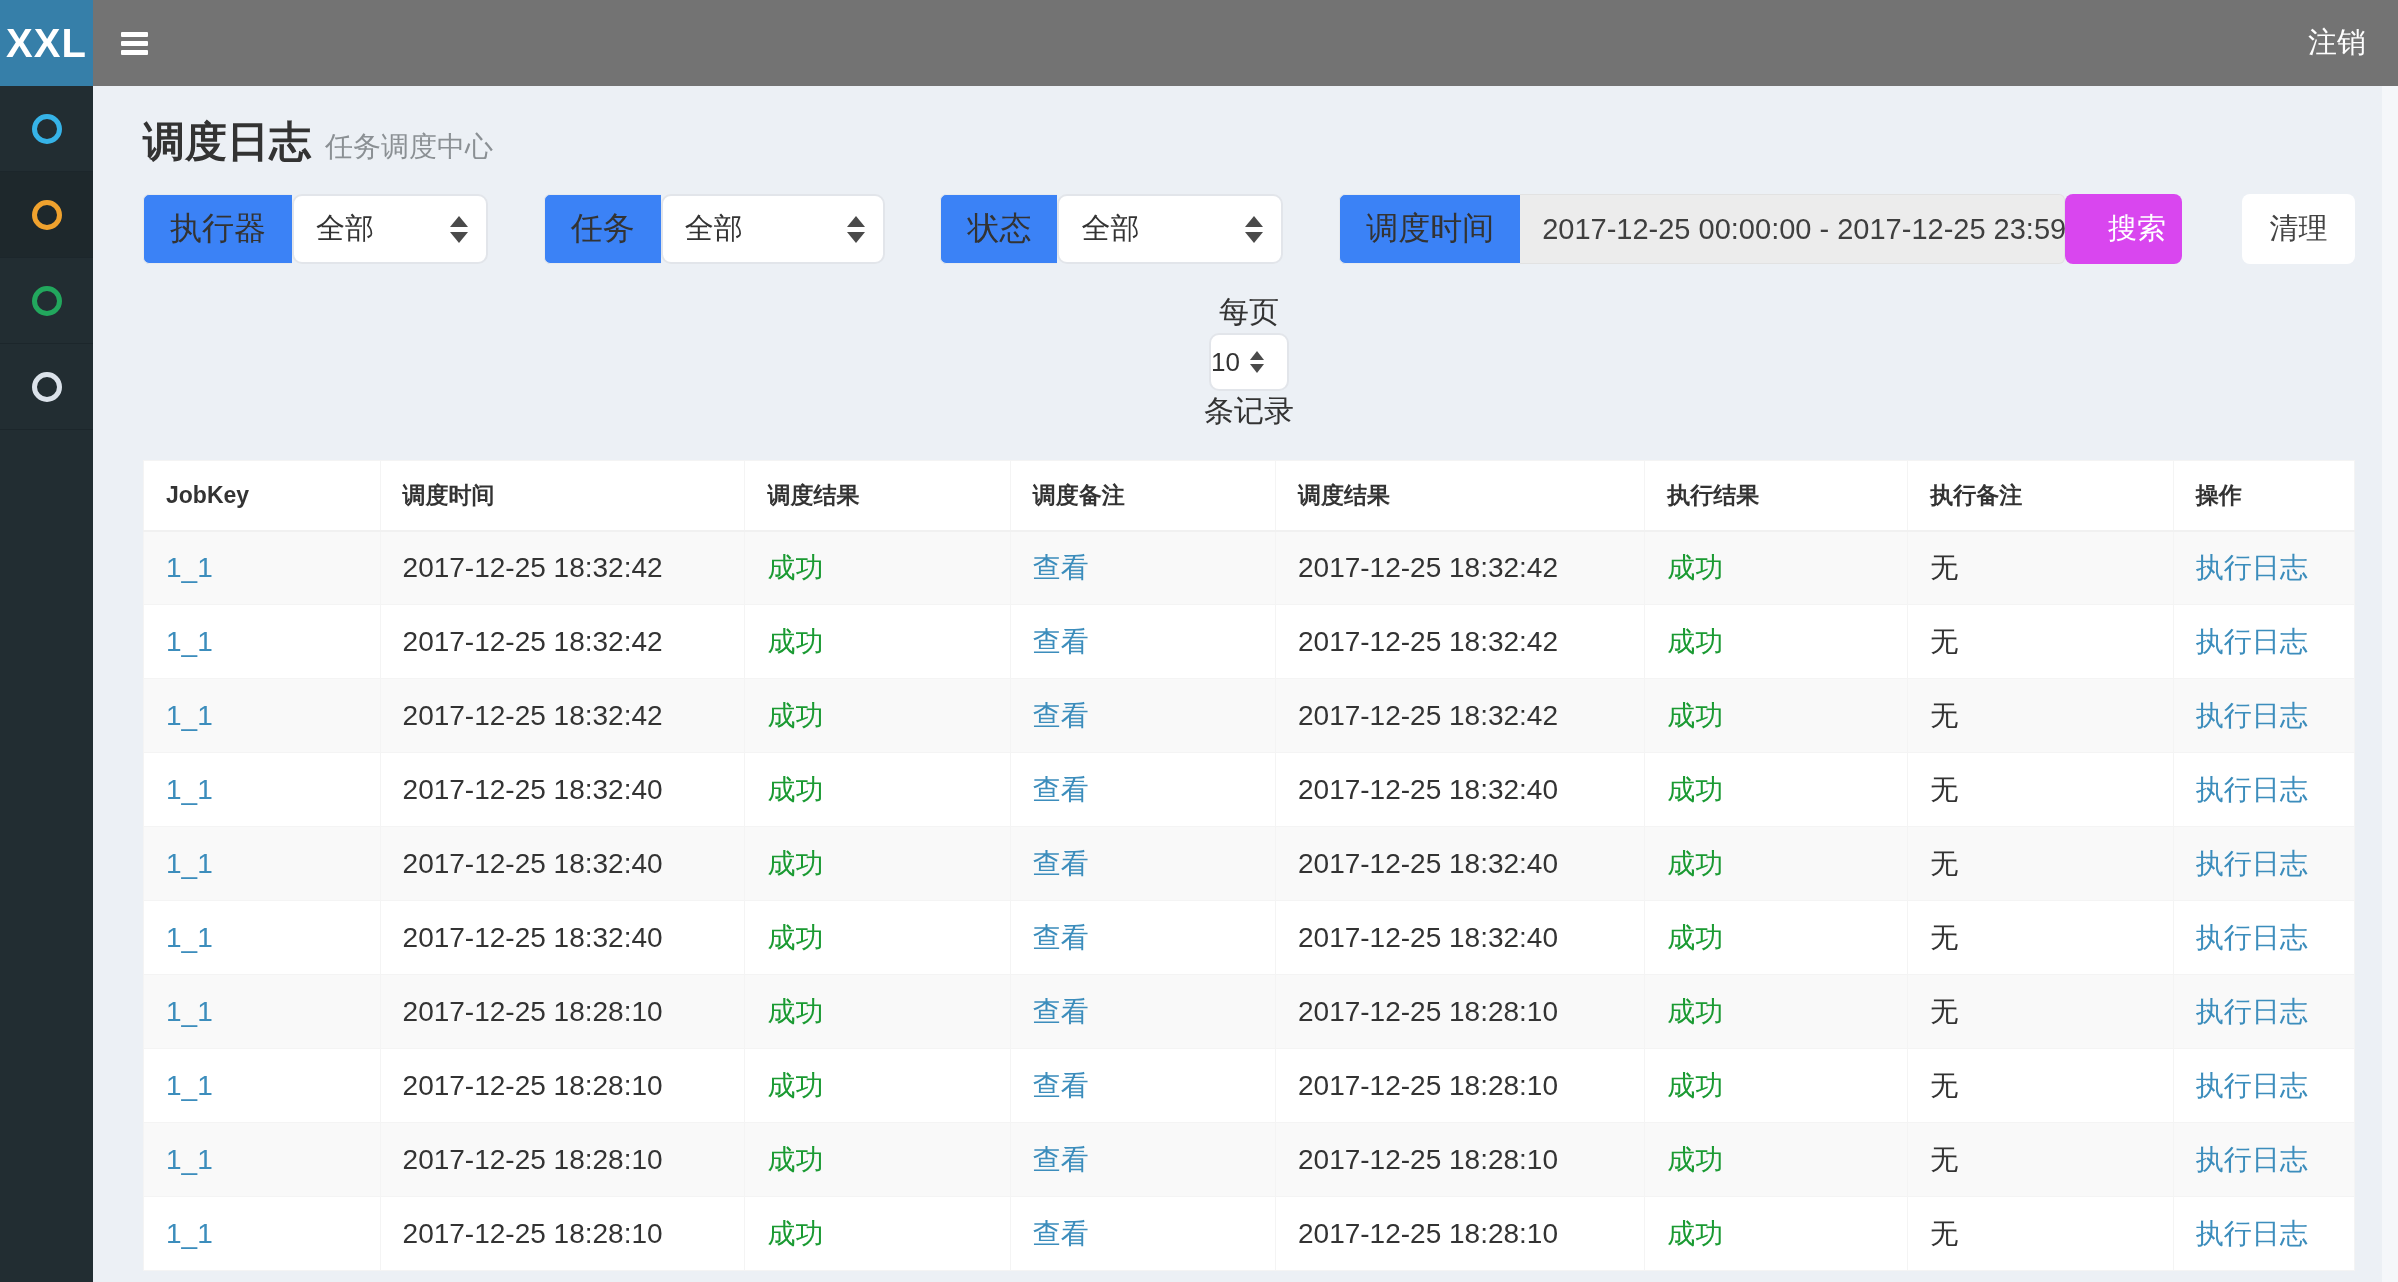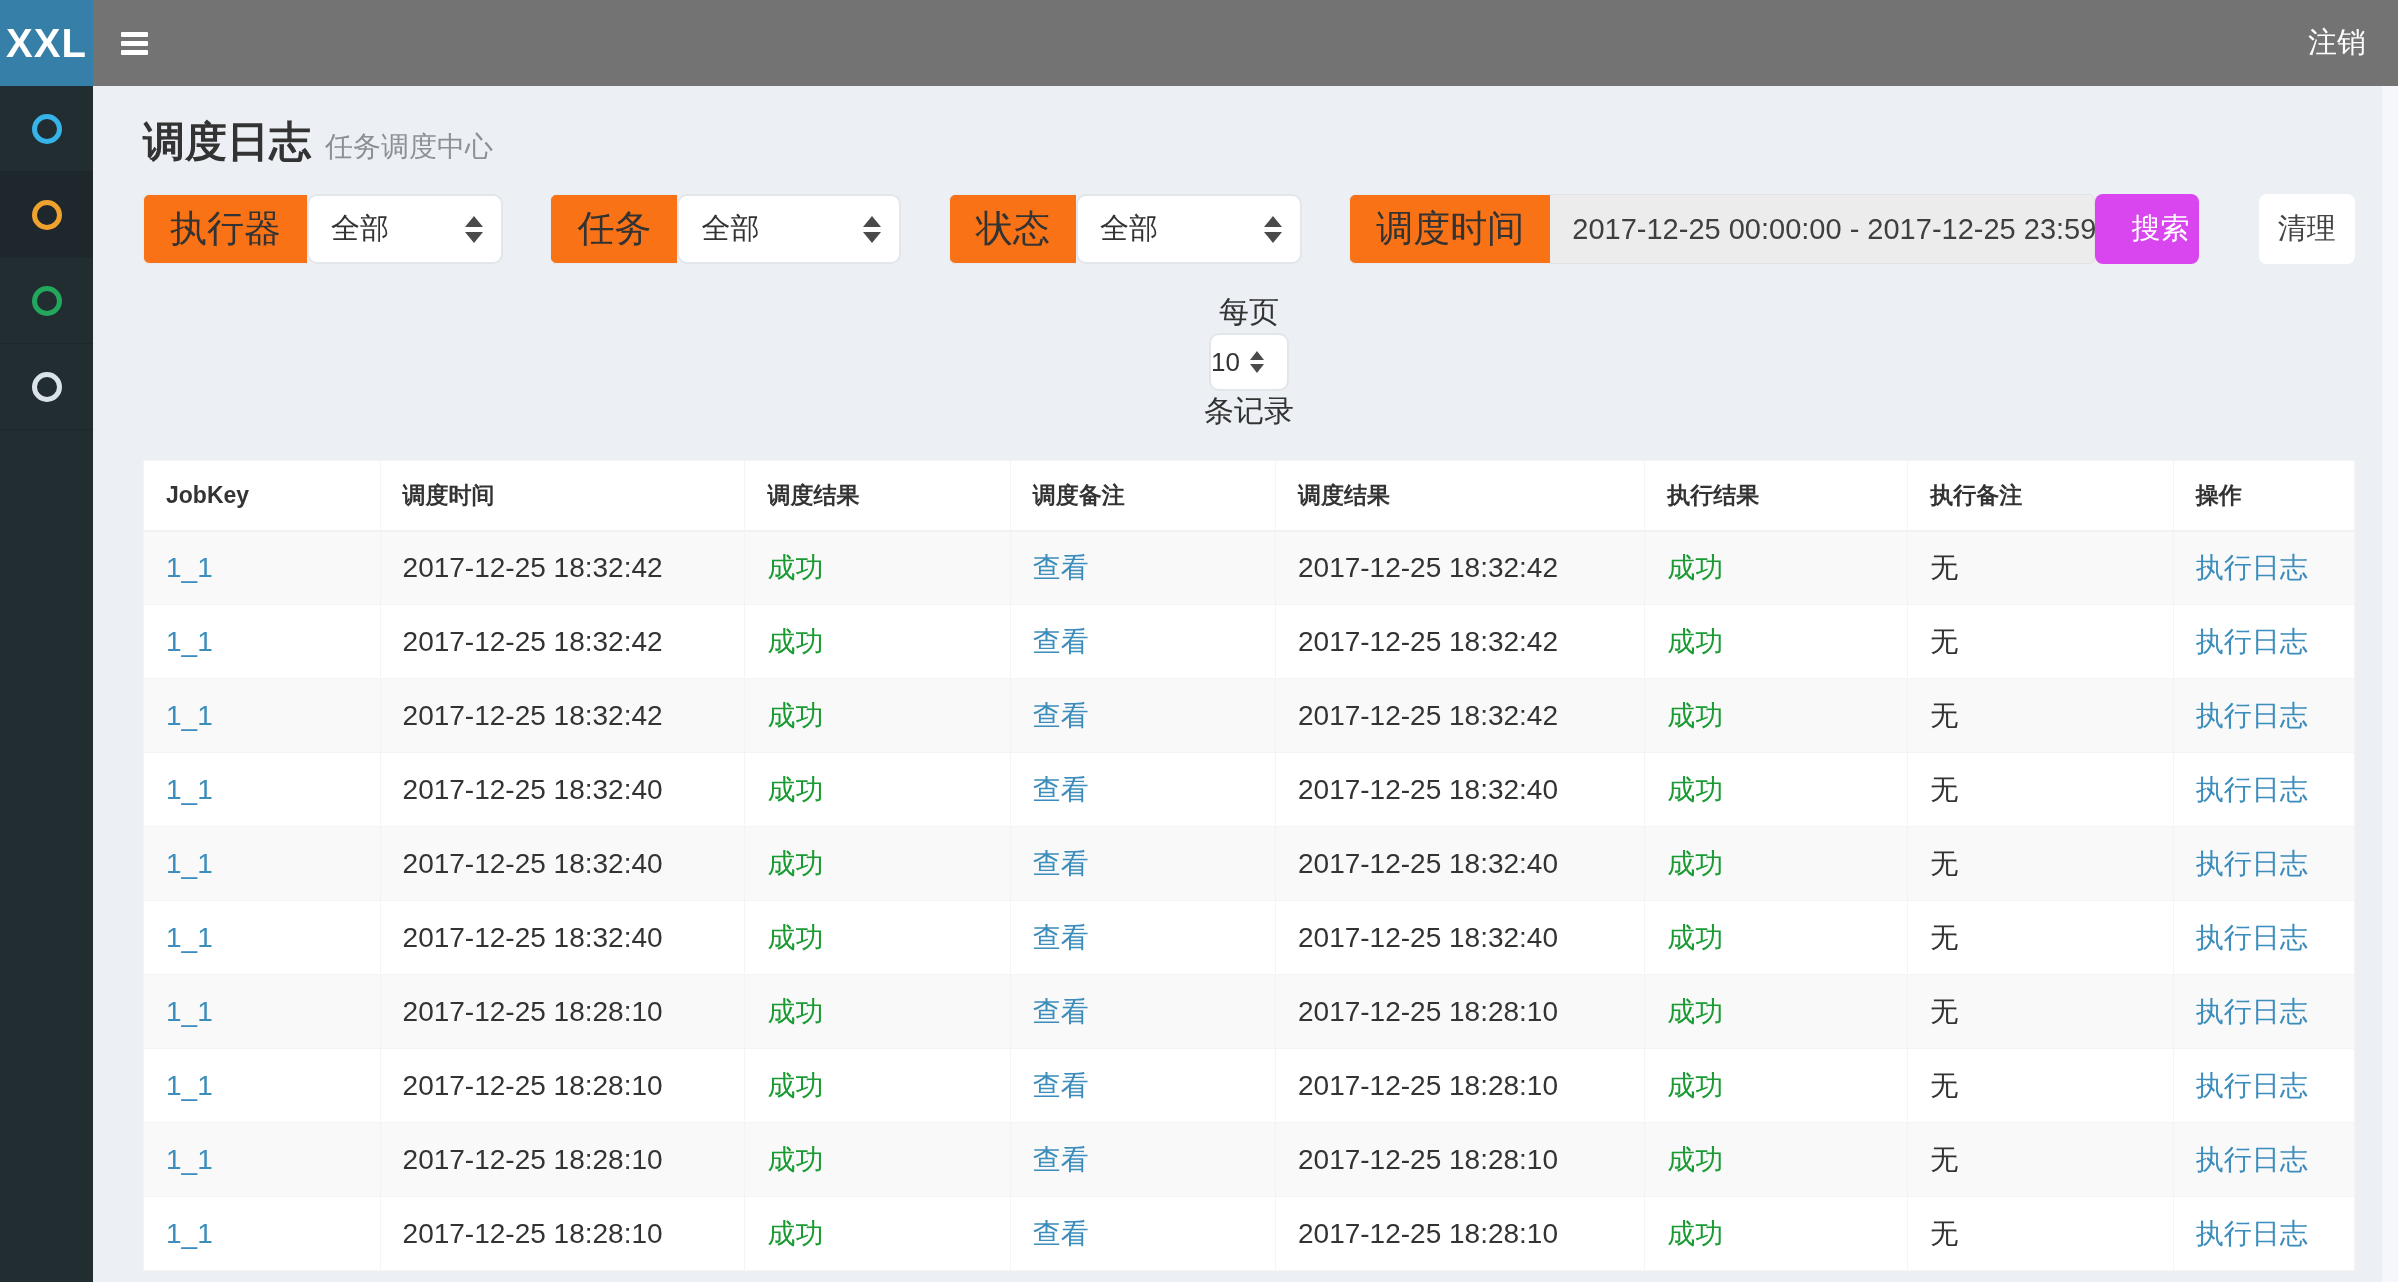--- a/index.html
+++ b/index.html
@@ -46,21 +46,21 @@
   .scroll-strip { position: absolute; top: 86px; right: 0; bottom: 0; width: 16px; background: #f5f7fa; }
 
   .content-header { padding: 14px 0 24px 0; display: flex; align-items: baseline; }
   .page-title { font-size: 42px; font-weight: bold; color: #333; }
   .page-subtitle { font-size: 28px; color: #8b9094; margin-left: 14px; font-weight: normal; }
 
   
   .toolbar { display: flex; align-items: center; }
   .igroup { display: flex; height: 70px; }
   .iaddon {
-    background: #f97316; color: #333; font-size: 37px;
+    background: #3b82f6; color: #333; font-size: 32px;
     display: flex; align-items: center; padding: 0 26px;
     border: 1px solid #e7eaee; border-right: none; border-radius: 6px 0 0 6px;
     white-space: nowrap;
   }
   .iselect {
     background: #fff; border: 2px solid #e2e5ea; border-radius: 10px;
     display: flex; align-items: center; justify-content: space-between;
     font-size: 29px; color: #333; padding: 0 18px 0 22px; cursor: pointer;
   }
   .arrows { display: flex; flex-direction: column; align-items: center; margin-left: 14px; }

